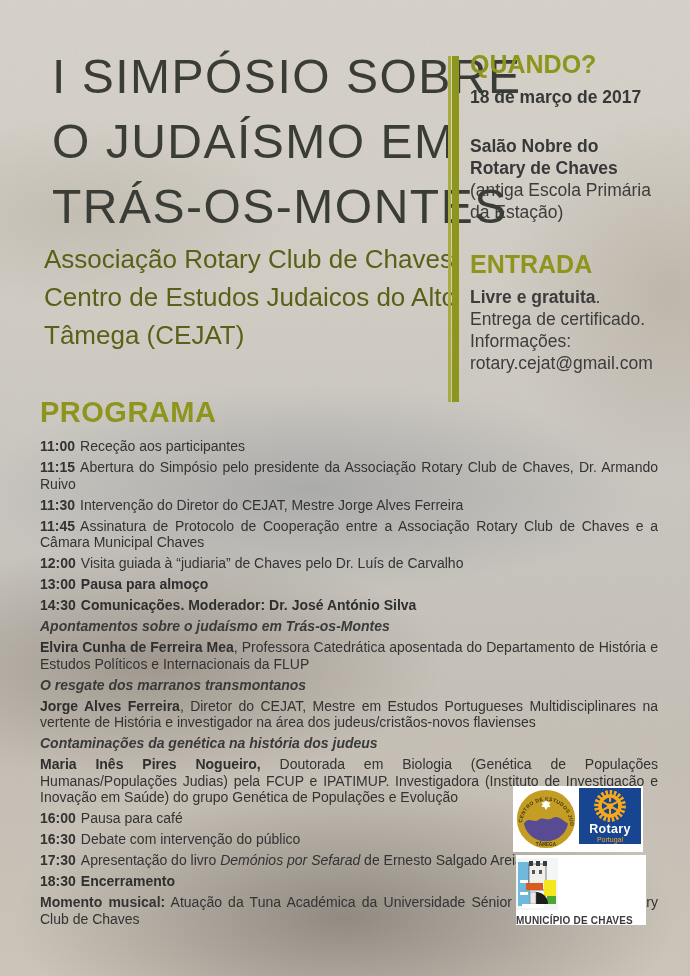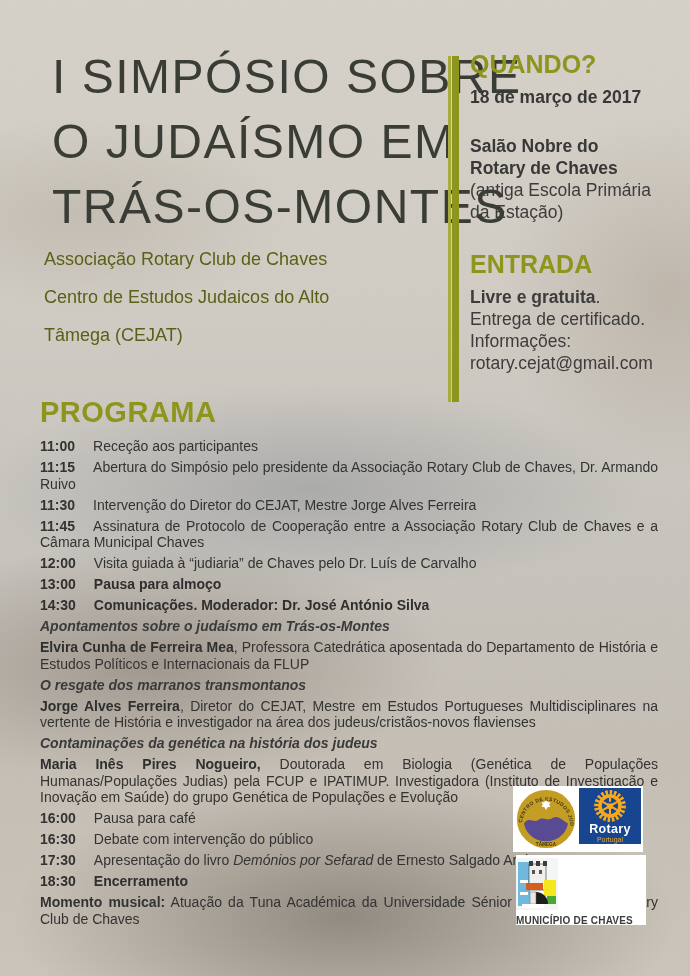--- a/index.html
+++ b/index.html
@@ -13,39 +13,39 @@
       radial-gradient(ellipse 240px 260px at 97% 30%, rgba(140,122,100,0.28), rgba(140,122,100,0) 70%),
       radial-gradient(ellipse 300px 140px at 12% 22%, rgba(150,138,118,0.25), rgba(150,138,118,0) 70%),
       linear-gradient(180deg,#d8d4cb 0%,#d3cfc7 30%,#c9c6c0 55%,#c6c0b6 78%,#cdc6bb 100%);
   }
   .texture{position:absolute;left:0;top:0;z-index:0;pointer-events:none;}
   .layer{position:absolute;z-index:1;}
 
   
   .title{left:52px;top:44px;color:#3a3c36;font-size:48px;line-height:65px;letter-spacing:1.5px;font-weight:400;}
   .title div{white-space:nowrap;}
-  .organizer{left:44px;top:240px;color:#5a6017;font-size:18px;line-height:38px;}
+  .organizer{left:44px;top:240px;color:#5a6017;font-size:26px;line-height:38px;}
   .organizer div{white-space:nowrap;}
 
   
   .vbar{left:448px;top:56px;width:11px;height:346px;
         background:linear-gradient(90deg,#a8ac3e 0 3px,rgba(0,0,0,0) 3px 4px,#8e951d 4px 11px);}
   .infocol{left:470px;top:50px;width:208px;}
   .sec{margin:0;}
   .sec + .sec{margin-top:27px;}
   .info-h{font-size:25px;line-height:29px;font-weight:bold;color:#8e951d;margin:0 0 7px 0;}
   .info-line{font-size:17.5px;line-height:22px;color:#3c3c3c;}
   .info-line.b{font-weight:bold;color:#383838;}
 
   
   .prog-h{left:40px;top:396px;font-size:29px;font-weight:bold;color:#8e951d;letter-spacing:.5px;}
   .program{left:40px;top:438px;width:618px;font-size:14px;line-height:16.5px;color:#333;}
   .program p{margin:0 0 4.5px 0;}
   .just{text-align:justify;}
-  b.t{margin-right:18px;}
+  b.t{margin-right:5px;}
   .allb{font-weight:bold;color:#2f2f2f;}
   .topic{font-style:italic;font-weight:bold;color:#3a3a3a;margin-top:2px !important;}
   .speaker b{color:#2f2f2f;}
 
   
   .logos-top{left:513px;top:786px;width:130px;height:66px;background:#ffffff;display:flex;}
   .cejat-box{width:66px;height:66px;display:flex;align-items:center;justify-content:center;}
   .rotary-box{width:64px;height:66px;background:#fff;box-sizing:border-box;padding:2px 2px 8px 0;}
   .rotary-inner{width:100%;height:100%;background:#17458f;display:flex;flex-direction:column;align-items:center;}
   .rotary-word{color:#ffffff;font-weight:bold;font-size:12.5px;line-height:13px;letter-spacing:.3px;margin-top:-1px;}

